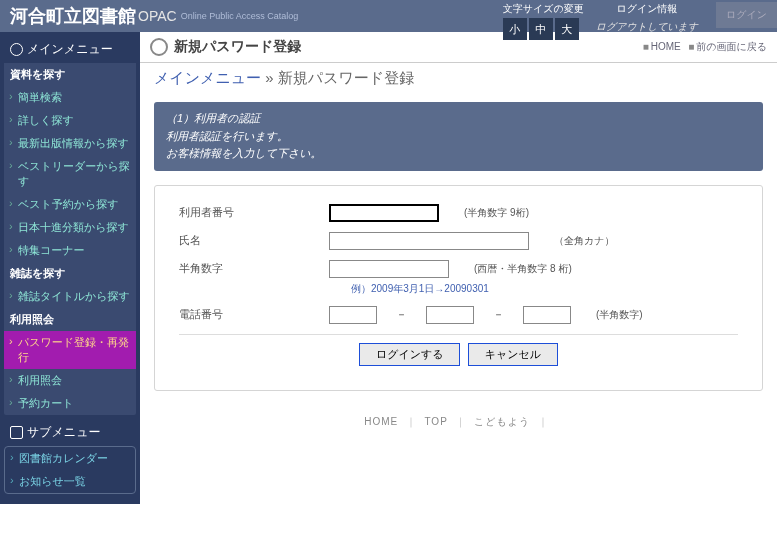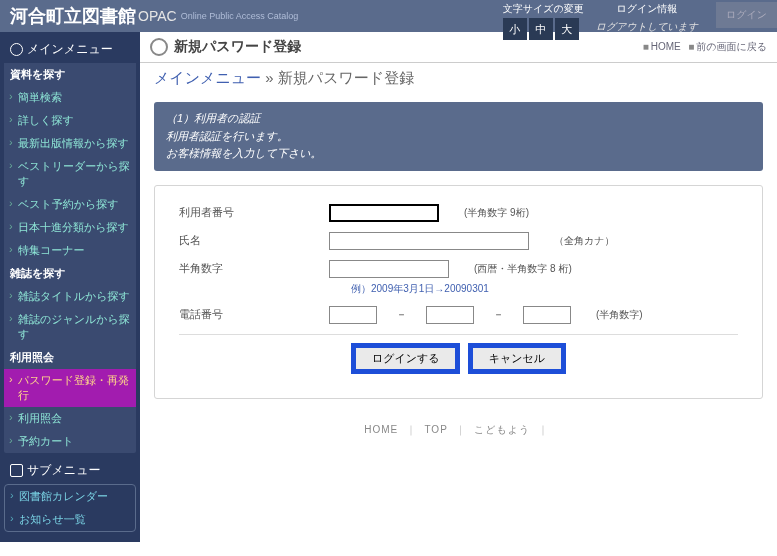--- a/index.html
+++ b/index.html
@@ -49,21 +49,21 @@
   
   .form-area { border: 1px solid #d5d5d5; border-radius: 3px; margin-top: 14px; padding: 18px 24px 24px; }
   .form-row { display: flex; align-items: center; margin-bottom: 10px; font-size: 11px; }
   .form-label { width: 150px; text-align: left; padding-right: 22px; color: #555; }
   .form-field { display: flex; align-items: center; flex-wrap: wrap; gap: 19px; }
   .txt { border: 1px solid #888; height: 18px; padding: 0 2px; font-size: 11px; }
   .txt.bold { border: 2px solid #000; }
   .hint { font-size: 10px; color: #555; margin-left: 6px; }
   .example { font-size: 10px; color: #4060b0; margin-left: 172px; margin-top: -6px; margin-bottom: 10px; }
   .btn-row { text-align: center; margin-top: 8px; border-top: 1px solid #ddd; padding-top: 8px;}
-  .btn { background: #eaeaea; border: 5px solid #1d4ed8; padding: 3px 16px; font-size: 11px; cursor: pointer; margin: 0 2px; }
+  .btn { background: #eaeaea; border: 1px solid #1d4ed8; padding: 3px 16px; font-size: 11px; cursor: pointer; margin: 0 2px; }
   
   .footer-links { text-align: center; font-size: 10px; color: #999; margin-top: 24px; letter-spacing: 1px; }
   .footer-links span { color: #888; }
   .footer-links .sep { margin: 0 4px; color: #bbb; }
 </style>
 </head>
 <body>
 
 <div class="header">
   <span class="site-title">河合町立図書館</span>
@@ -93,21 +93,20 @@
       <div class="menu-header">資料を探す</div>
       <div class="menu-item">簡単検索</div>
       <div class="menu-item">詳しく探す</div>
       <div class="menu-item">最新出版情報から探す</div>
       <div class="menu-item">ベストリーダーから探す</div>
       <div class="menu-item">ベスト予約から探す</div>
       <div class="menu-item">日本十進分類から探す</div>
       <div class="menu-item">特集コーナー</div>
       <div class="menu-header">雑誌を探す</div>
       <div class="menu-item">雑誌タイトルから探す</div>
-      <div class="menu-item">雑誌のジャンルから探す</div>
       <div class="menu-header">利用照会</div>
       <div class="menu-item active">パスワード登録・再発行</div>
       <div class="menu-item">利用照会</div>
       <div class="menu-item">予約カート</div>
     </div>
     <div class="menu-title sub-title">サブメニュー</div>
     <div class="menu-block sub-block">
       <div class="menu-item blue">図書館カレンダー</div>
       <div class="menu-item blue">お知らせ一覧</div>
     </div>

